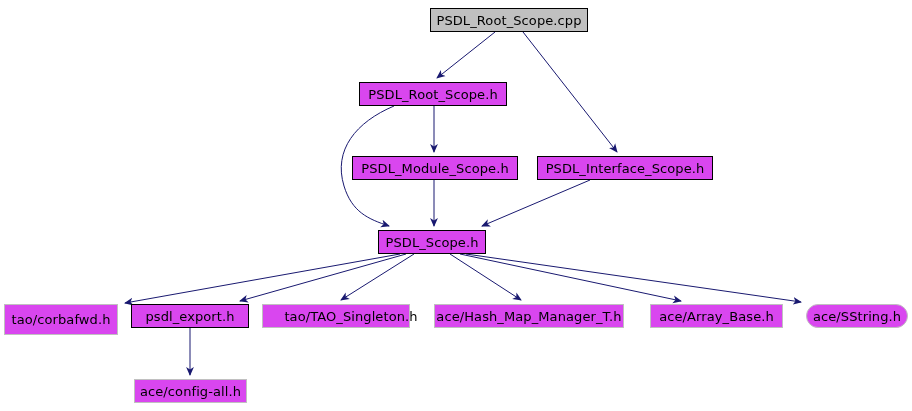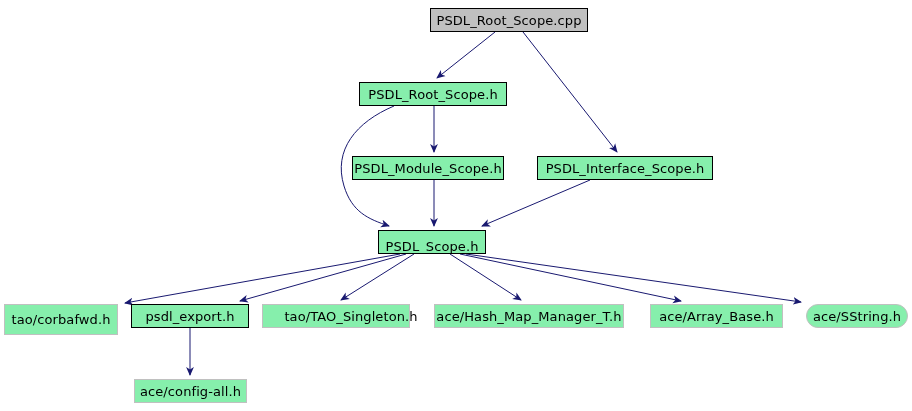--- a/index.html
+++ b/index.html
@@ -23,21 +23,21 @@
     width: 912px;
     height: 411px;
     pointer-events: none;
   }
   .node {
     position: absolute;
     box-sizing: border-box;
     display: flex;
     align-items: center;
     justify-content: center;
-    background: #86efac;
+    background: #d946ef;
     border: 1px solid #c0c0c0;
     color: #000000;
     font-size: 13px;
     line-height: 1;
     white-space: nowrap;
     letter-spacing: 0.1px;
     z-index: 2;
   }
   .node.local {
     border: 1px solid #000000;
@@ -78,27 +78,27 @@
         <path d="M 190 328 L 190 375" fill="none" stroke="#191970" stroke-width="1" marker-end="url(#arrowhead)"></path>
       </g>
   </svg>
   <div id="node-group">
       <div class="node current" style="left: 430px; top: 8px; width: 158px; height: 24px;">
         <span class="node-label">PSDL_Root_Scope.cpp</span>
       </div>
       <div class="node local" style="left: 359px; top: 82px; width: 148px; height: 24px;">
         <span class="node-label">PSDL_Root_Scope.h</span>
       </div>
-      <div class="node local" style="left: 352px; top: 156px; width: 152px; height: 24px;">
+      <div class="node local" style="left: 352px; top: 156px; width: 166px; height: 24px;">
         <span class="node-label">PSDL_Module_Scope.h</span>
       </div>
       <div class="node local" style="left: 537px; top: 156px; width: 176px; height: 24px;">
         <span class="node-label">PSDL_Interface_Scope.h</span>
       </div>
-      <div class="node local" style="left: 378px; top: 230px; width: 108px; height: 24px; align-items: flex-end;">
+      <div class="node local" style="left: 378px; top: 230px; width: 108px; height: 24px;">
         <span class="node-label">PSDL_Scope.h</span>
       </div>
       <div class="node system" style="left: 4px; top: 304px; width: 114px; height: 31px;">
         <span class="node-label">tao/corbafwd.h</span>
       </div>
       <div class="node local" style="left: 131px; top: 304px; width: 118px; height: 24px;">
         <span class="node-label">psdl_export.h</span>
       </div>
       <div class="node system" style="left: 262px; top: 304px; width: 148px; height: 24px; padding-left: 30px;">
         <span class="node-label">tao/TAO_Singleton.h</span>

